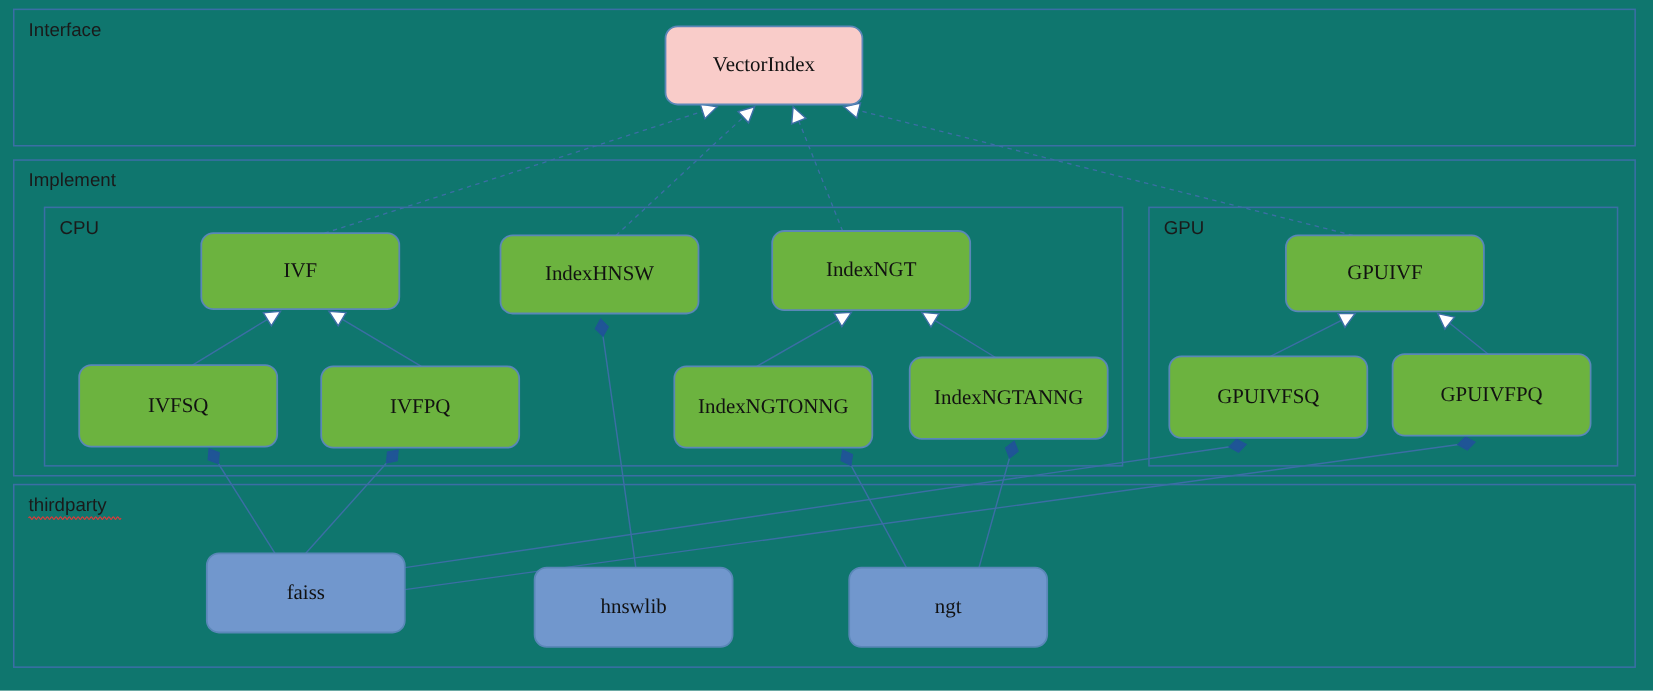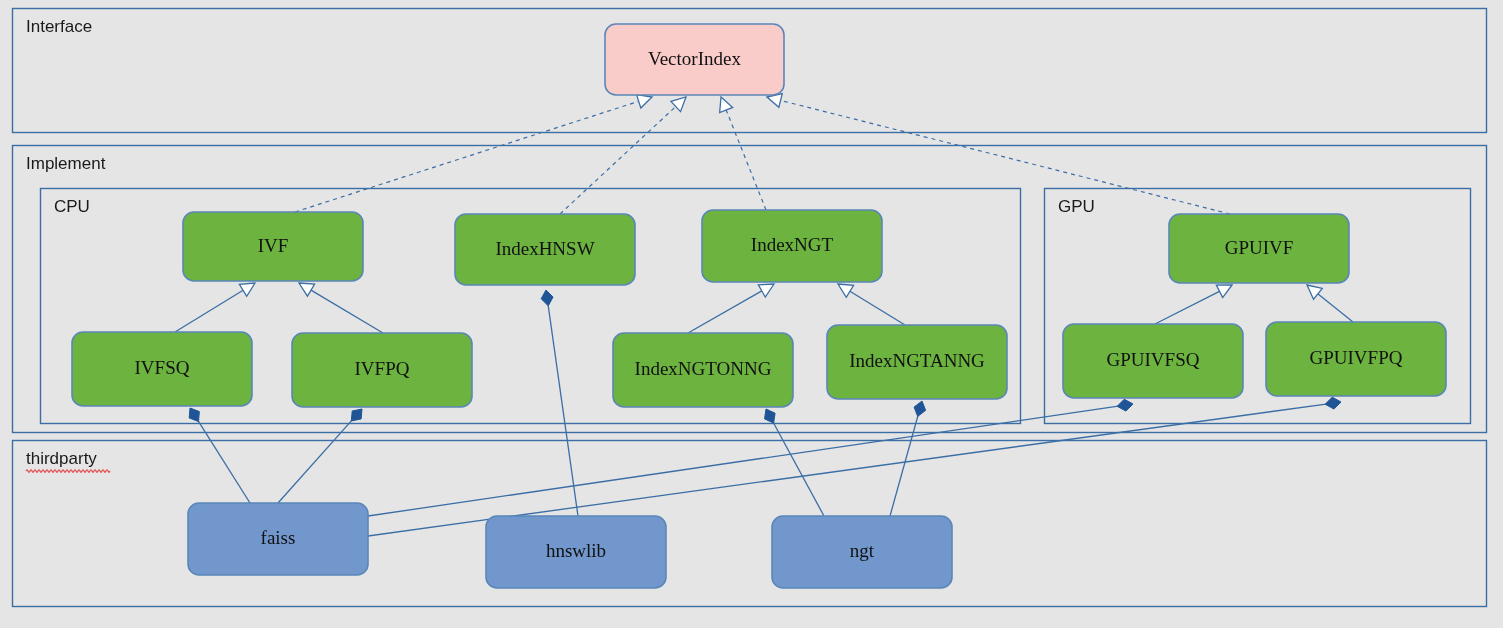--- a/index.html
+++ b/index.html
@@ -7,21 +7,21 @@
     padding: 0;
     background: #ffffff;
   }
   body {
     font-family: "Liberation Sans", sans-serif;
   }
   #canvas {
     position: relative;
     width: 1503px;
     height: 628px;
-    background: #e5e5e5;
+    background: #0f766e;
     overflow: hidden;
   }
   svg.diagram {
     position: absolute;
     left: 0;
     top: 0;
     width: 1503px;
     height: 628px;
   }
   .container-rect {

